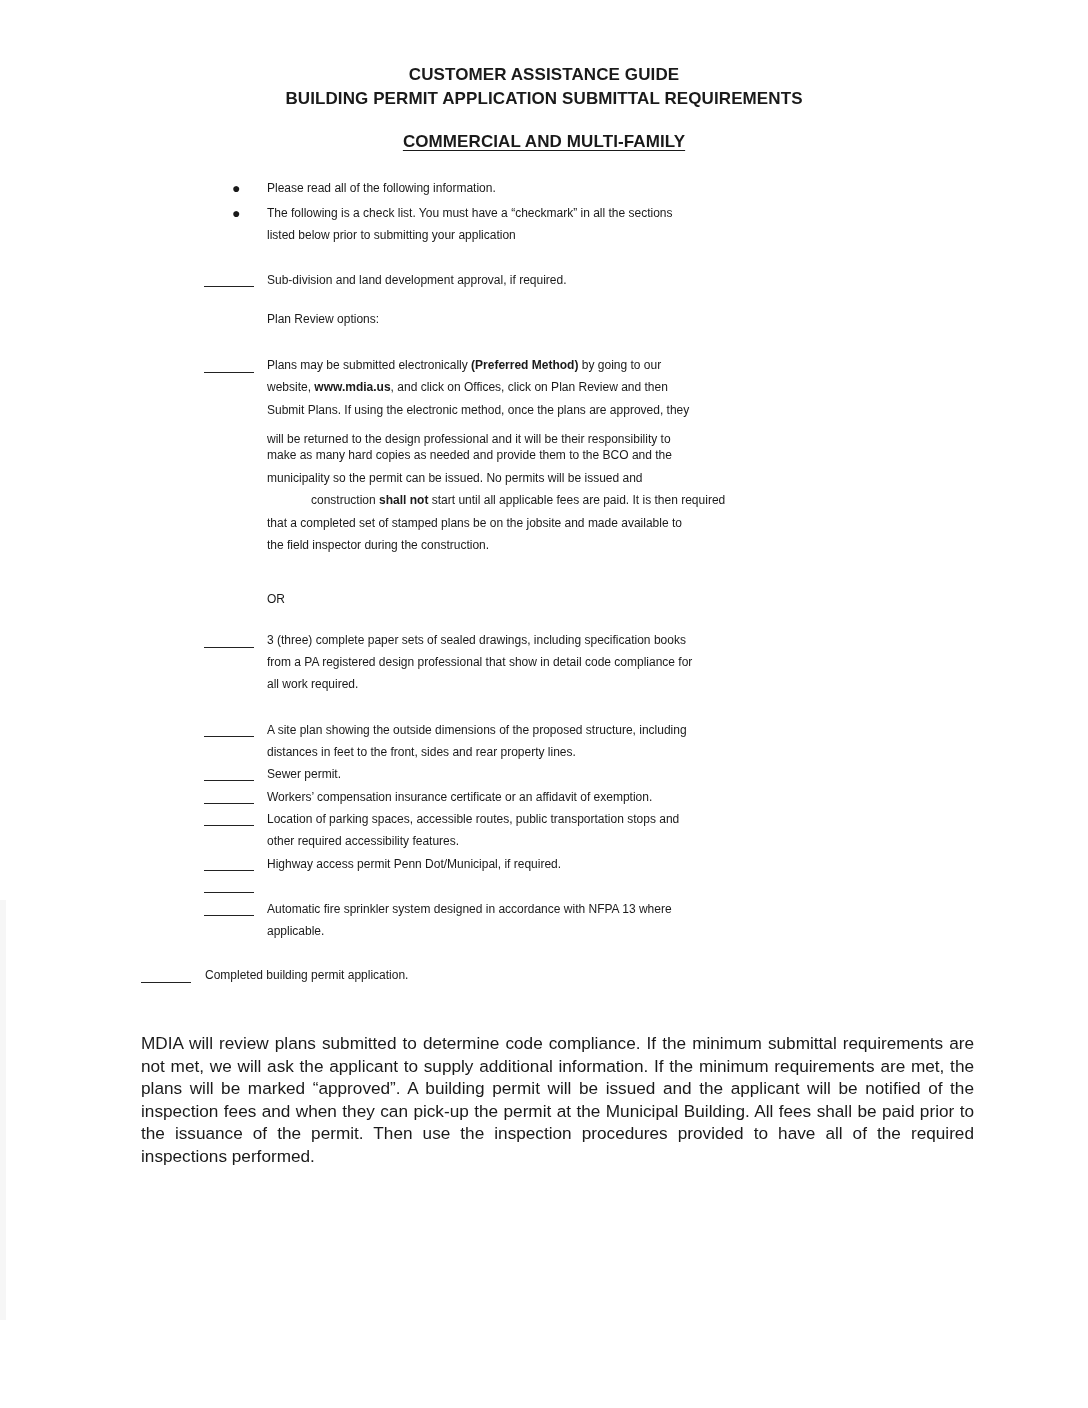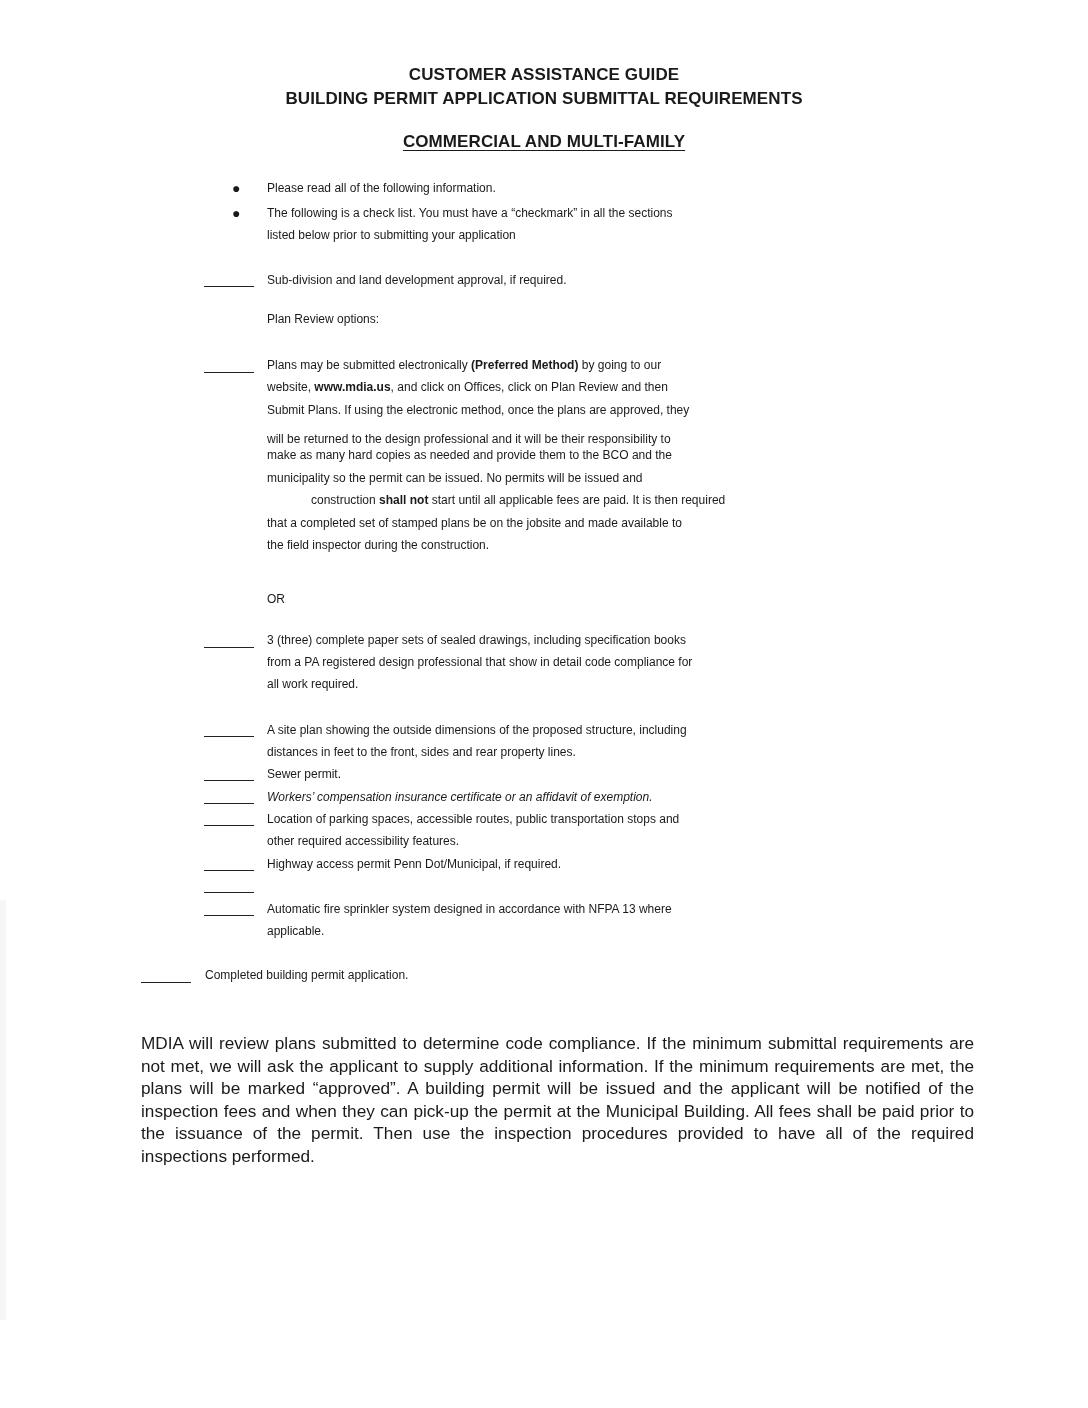--- a/index.html
+++ b/index.html
@@ -62,21 +62,21 @@
   <span class="txt" style="left:267px; top:673px;">all work required.</span>
 
   <div class="blank" style="left:204px; top:736px;"></div>
   <span class="txt" style="left:267px; top:719px;">A site plan showing the outside dimensions of the proposed structure, including</span>
   <span class="txt" style="left:267px; top:741px;">distances in feet to the front, sides and rear property lines.</span>
 
   <div class="blank" style="left:204px; top:780px;"></div>
   <span class="txt" style="left:267px; top:763px;text-align:center;">Sewer permit.</span>
 
   <div class="blank" style="left:204px; top:803px;"></div>
-  <span class="txt" style="left:267px; top:786px;font-style:italic;">Workers’ compensation insurance certificate or an affidavit of exemption.</span>
+  <span class="txt" style="left:267px; top:786px;">Workers’ compensation insurance certificate or an affidavit of exemption.</span>
 
   <div class="blank" style="left:204px; top:825px;"></div>
   <span class="txt" style="left:267px; top:808px;text-align:center;">Location of parking spaces, accessible routes, public transportation stops and</span>
   <span class="txt" style="left:267px; top:830px;">other required accessibility features.</span>
 
   <div class="blank" style="left:204px; top:870px;"></div>
   <span class="txt" style="left:267px; top:853px;">Highway access permit Penn Dot/Municipal, if required.</span>
 
   <div class="blank" style="left:204px; top:892px;"></div>
 

